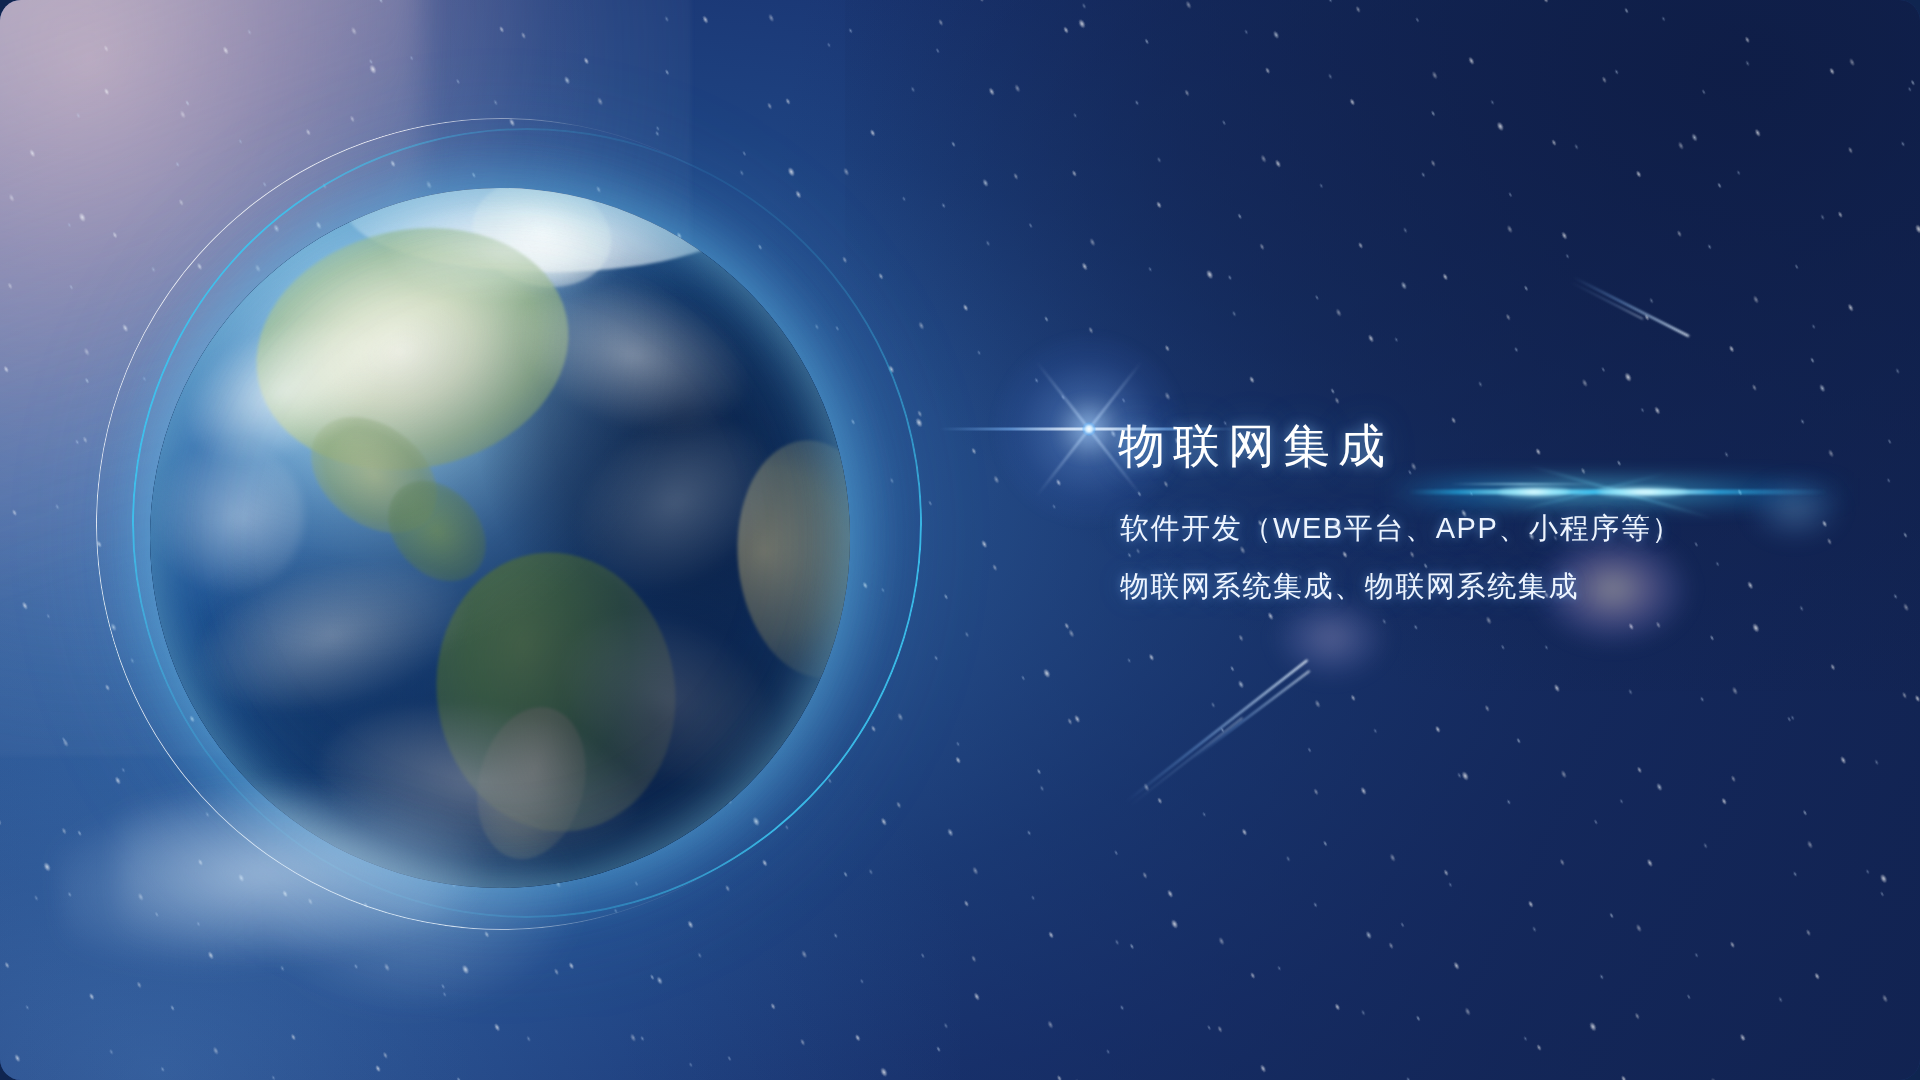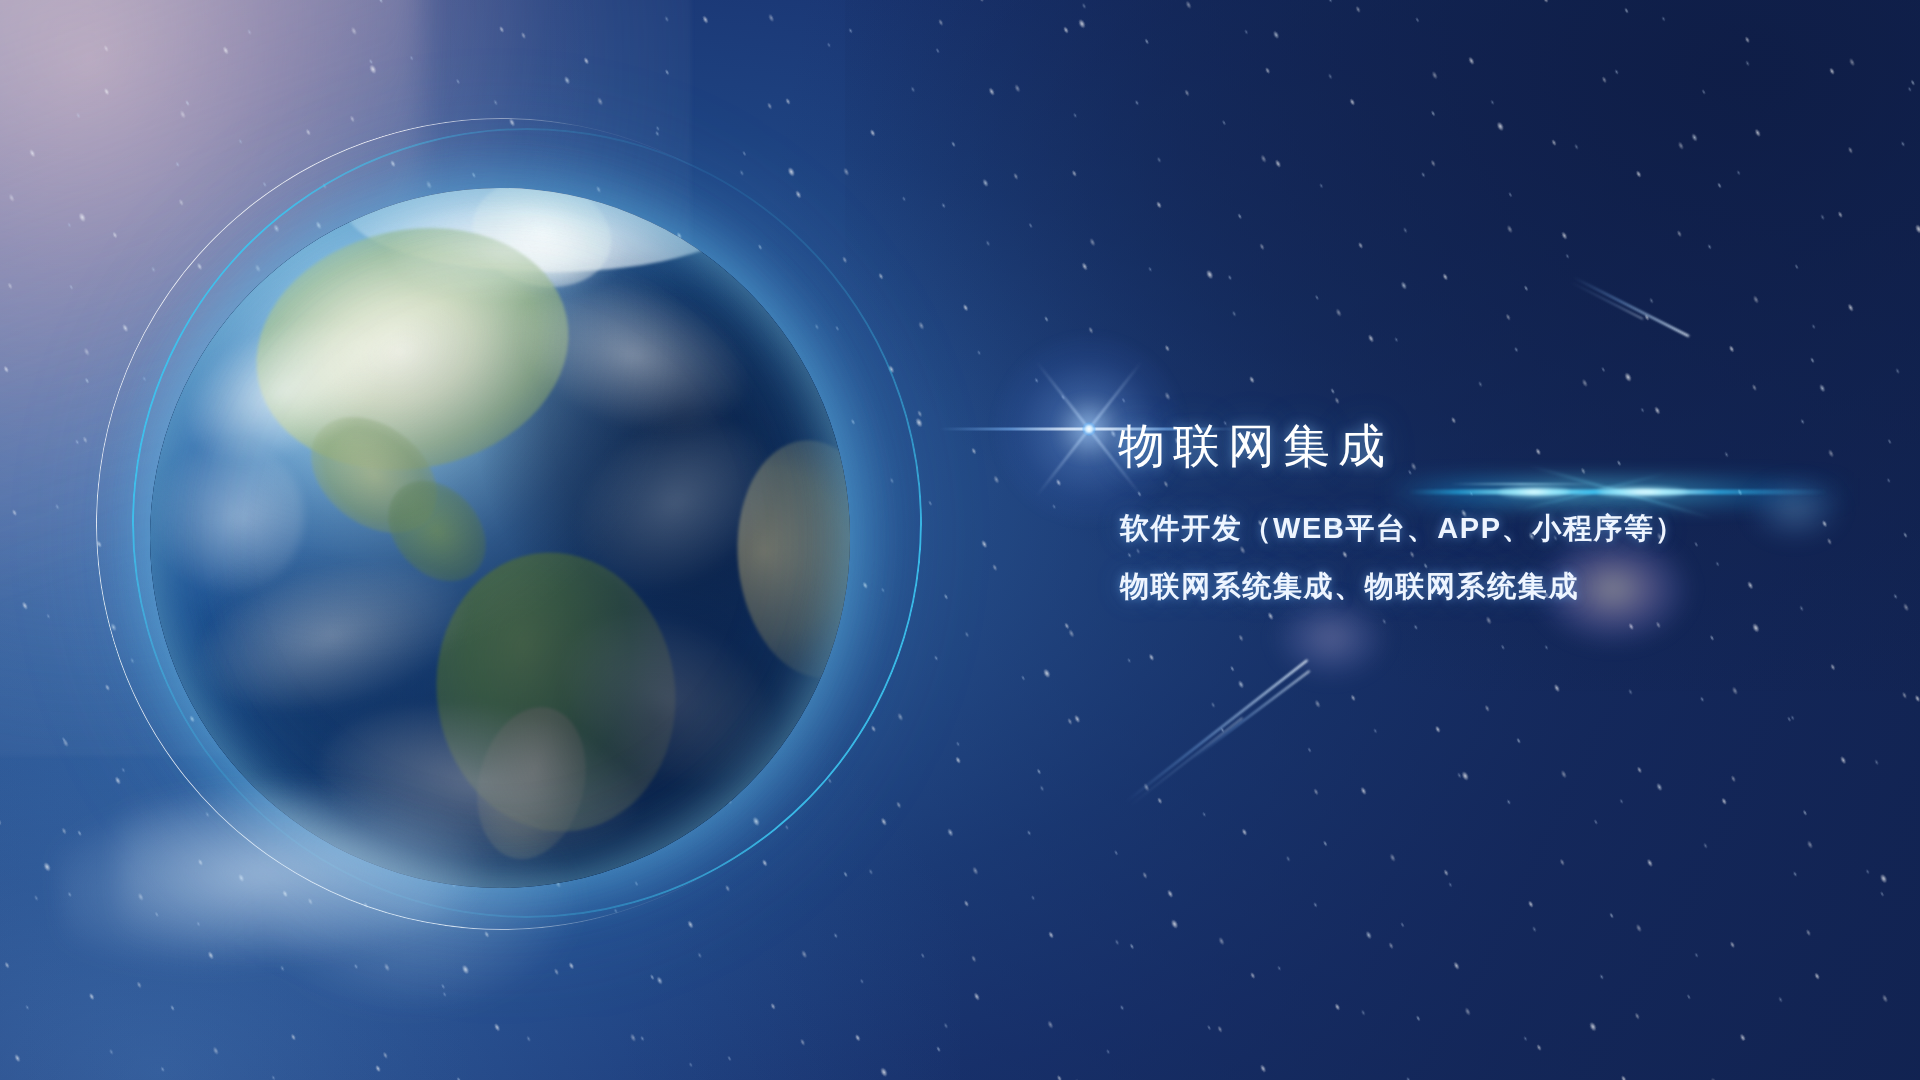--- a/index.html
+++ b/index.html
@@ -5,20 +5,21 @@
 <style>
   html,body{margin:0;padding:0;background:#0f2550;}
   *{box-sizing:border-box;}
 
   #stage{
     position:relative;
     width:1920px;height:1080px;
     overflow:hidden;
     font-family:"Liberation Sans","DejaVu Sans",sans-serif;
     background:#1c3a78;
+    border-radius:21px;
   }
 
   
   .bg-base{
     position:absolute;inset:0;
     background:
       radial-gradient(120% 95% at 23% 48%, #3d77b8 0%, #2a5795 22%, #1e4280 40%, #1a3573 58%, #162d63 78%, #132858 100%);
   }
   .bg-dark-right{
     position:absolute;inset:0;
@@ -325,21 +326,21 @@
     font-weight:400;
     letter-spacing:8px;
     color:#ffffff;
     text-shadow:0 0 12px rgba(150,210,255,.55), 0 0 34px rgba(90,170,250,.35);
     white-space:nowrap;
   }
   .subtitle{
     margin:30px 0 0 2px;
     font-size:29px;
     line-height:1.78;
-    font-weight:700;
+    font-weight:400;
     letter-spacing:1.6px;
     color:#eef5ff;
     text-shadow:0 0 9px rgba(130,190,250,.5), 0 0 26px rgba(80,150,240,.28);
     white-space:nowrap;
   }
   .subtitle div + div{margin-top:6px;}
 </style>
 </head>
 <body>
 

